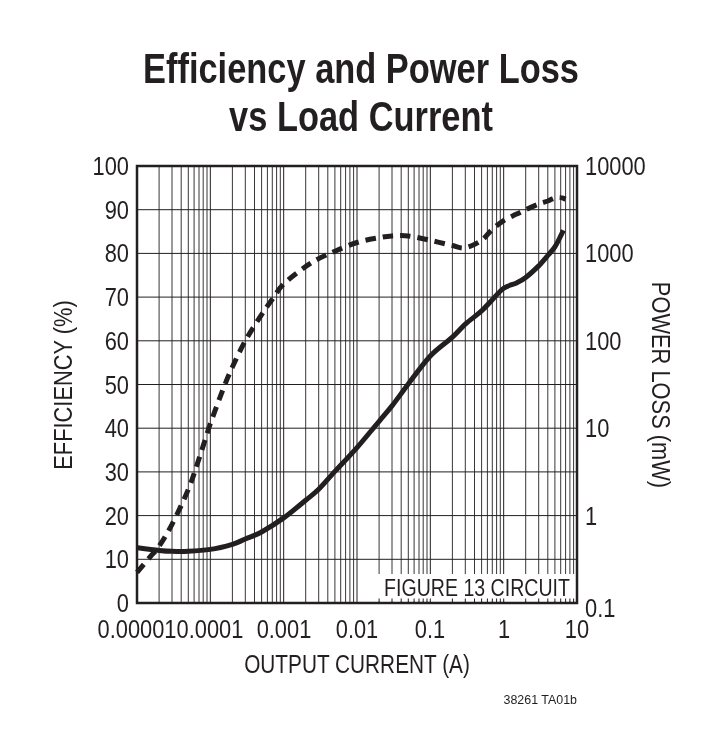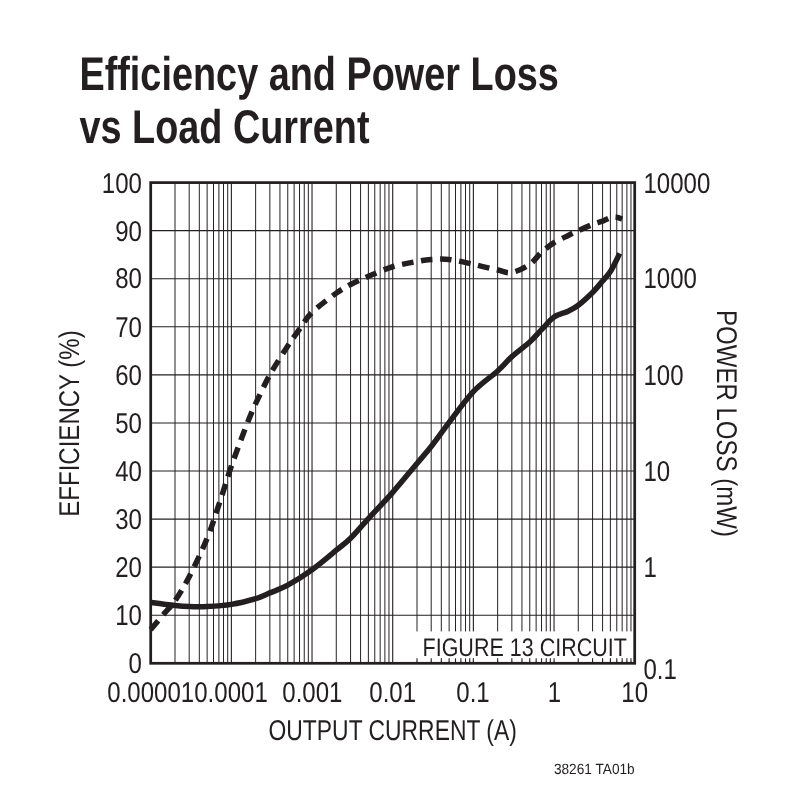--- a/index.html
+++ b/index.html
@@ -1,20 +1,20 @@
 <!DOCTYPE html>
 <html><head>
 <meta charset="utf-8">
 <style>
   html,body{margin:0;padding:0;background:#ffffff;}
   .stage{position:relative;width:722px;height:730px;background:#fff;overflow:hidden;
          font-family:"Liberation Sans","DejaVu Sans",sans-serif;color:#231f20;}
   svg{position:absolute;left:0;top:0;}
   .lab{position:absolute;color:#231f20;white-space:nowrap;line-height:1;}
-  .chart-title{left:0;top:44px;width:722px;font-weight:bold;
+  .chart-title{left:0;top:44px;width:722px;text-align:center;font-weight:bold;
                font-size:43px;line-height:48px;}
   .chart-title span{display:block;transform:scaleX(0.80);transform-origin:50% 50%;}
   .tick{font-size:26px;}
   .ytickL{width:90px;text-align:right;transform:scaleX(0.84);transform-origin:100% 50%;}
   .ytickR{width:100px;text-align:left;transform:scaleX(0.84);transform-origin:0% 50%;}
   .xtick{width:140px;text-align:center;transform:scaleX(0.84);transform-origin:50% 50%;}
   .axlab{font-size:26px;}
   .rot-left{transform:translate(-50%,-50%) rotate(-90deg) scaleX(0.84);}
   .rot-right{transform:translate(-50%,-50%) rotate(90deg) scaleX(0.84);}
   .fignote{font-size:23px;width:300px;text-align:center;transform:scaleX(0.85);

